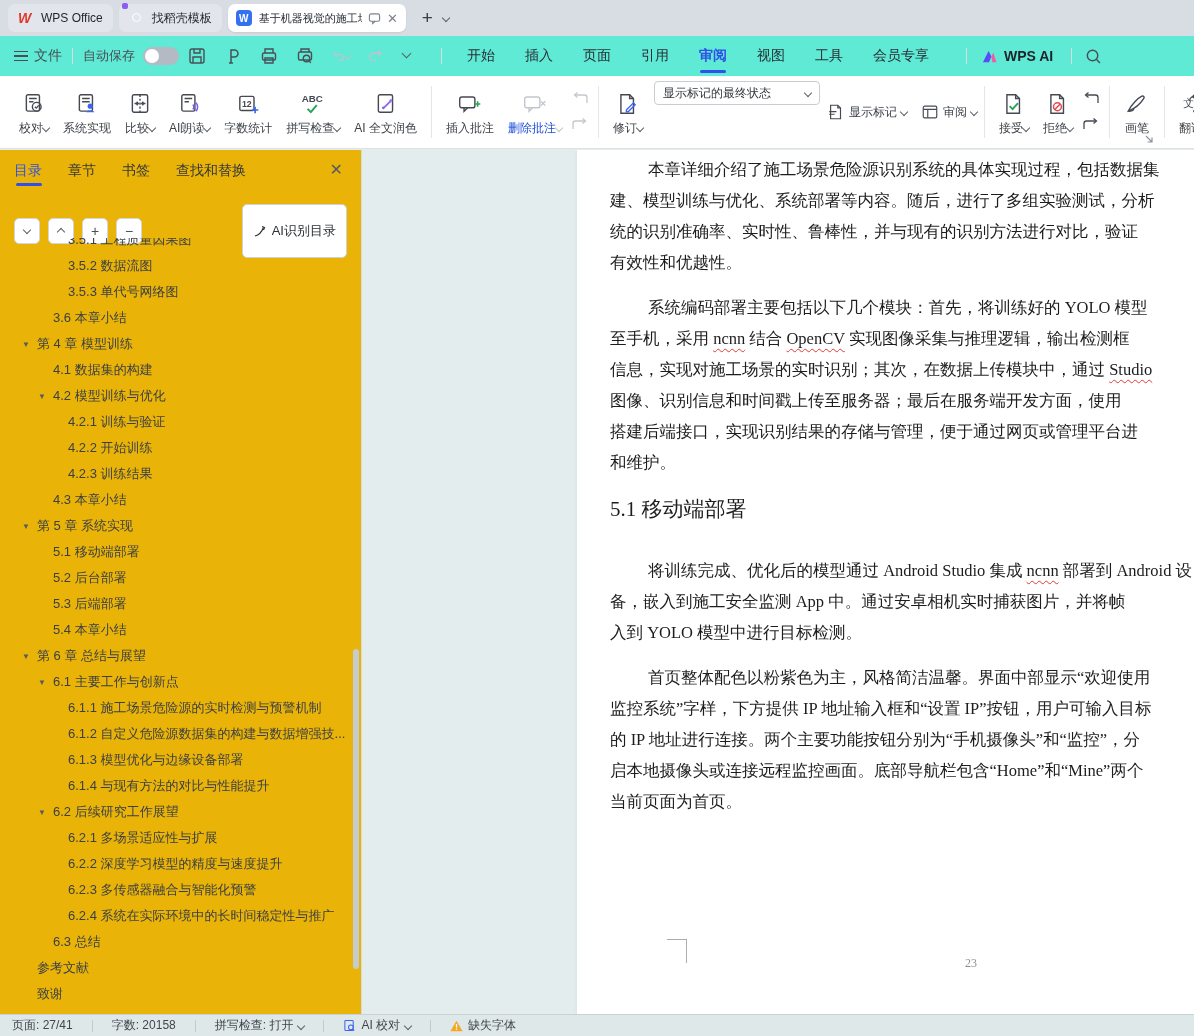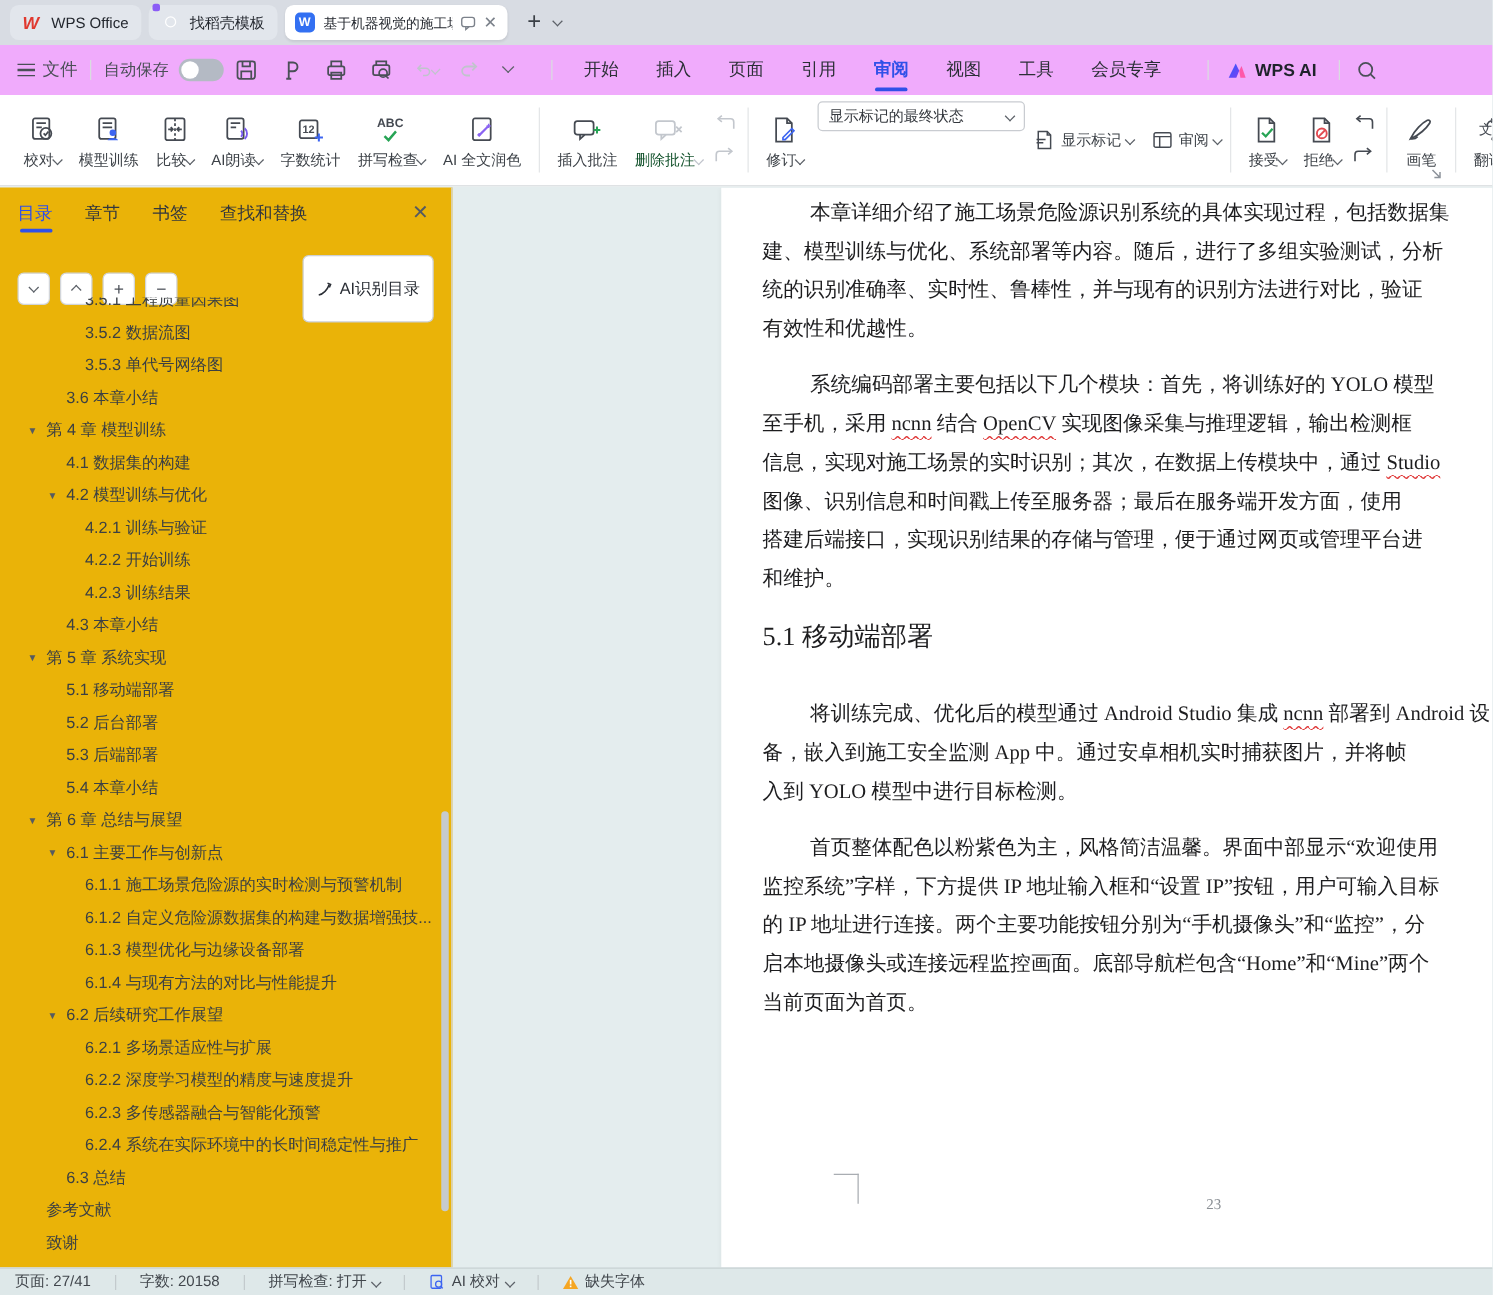--- a/index.html
+++ b/index.html
@@ -21,21 +21,21 @@
   .writer-ic{width:16px;height:16px;border-radius:4px;background:#3370f2;color:#fff;font-weight:700;
              font-size:10px;display:flex;align-items:center;justify-content:center;}
   .tab-title{white-space:nowrap;overflow:hidden;flex:1 1 auto;font-size:11px;}
   .tab-mini{color:#7c828b;margin-left:6px;flex:0 0 auto;}
   .newtab{font-size:19px;color:#3a3f46;margin:0 4px 0 10px;line-height:34px;}
   .tablist-caret{margin-left:6px;}
   .chev{display:inline-block;width:5px;height:5px;border-right:1.2px solid #5c6168;border-bottom:1.2px solid #5c6168;
         transform:rotate(45deg);vertical-align:2px;}
   .chev.dis{border-color:#c0c4cc;}
   
-  .menubar{position:absolute;left:0;top:36px;width:100%;height:40px;background:#f0abfc;
+  .menubar{position:absolute;left:0;top:36px;width:100%;height:40px;background:#5eead4;
            display:flex;align-items:center;padding-left:14px;box-sizing:border-box;font-size:14px;}
   .vdiv{width:1px;height:16px;background:#d9dce0;margin:0 10px;flex:0 0 auto;}
   .qb{display:flex;align-items:center;color:#4a4f57;}
   .qb .qico{width:20px;height:20px;margin:0 8px;}
   .hamburger{display:inline-block;width:14px;margin-right:6px;}
   .hamburger i{display:block;height:1.6px;background:#4a4f57;margin:3px 0;}
   .toggle{width:36px;height:18px;border-radius:9px;background:#b4bac4;position:relative;margin-left:8px;}
   .toggle .knob{position:absolute;left:2px;top:2px;width:14px;height:14px;border-radius:50%;background:#fff;}
   .menu-items{display:flex;align-items:center;}
   .menu-item{padding:0 15px;height:40px;display:flex;align-items:center;position:relative;cursor:default;color:#2b2f36;}
@@ -44,21 +44,21 @@
   .wpsai{display:flex;align-items:center;font-weight:700;color:#1f232b;margin-left:4px;}
   .wpsai svg{margin-right:6px;}
   
   .ribbon{position:absolute;left:0;top:76px;width:100%;height:73px;background:#fff;border-bottom:1px solid #dfe2e4;
           display:flex;align-items:center;padding-left:12px;box-sizing:border-box;overflow:hidden;}
   .rdiv{width:1px;height:52px;background:#e4e6e8;margin:0 7px;flex:0 0 auto;}
   .rbtn{display:flex;flex-direction:column;align-items:center;justify-content:center;height:62px;
         padding:0 7px;flex:0 0 auto;color:#3d4248;}
   .rbtn .ric{height:28px;display:flex;align-items:flex-end;justify-content:center;}
   .rbtn .rlb{font-size:12px;margin-top:4px;white-space:nowrap;display:flex;align-items:center;}
-  .rbtn.dis{color:#14532d;}
+  .rbtn.dis{color:#1d4ed8;}
   .rstack{display:flex;flex-direction:column;justify-content:center;height:62px;gap:8px;flex:0 0 auto;}
   .rstack .sic{width:22px;height:18px;}
   .rcol{display:flex;flex-direction:row;justify-content:center;height:62px;gap:7px;flex:0 0 auto;margin-left:4px;}
   .combo{width:166px;height:24px;border:1px solid #c9ccd1;border-radius:4px;display:flex;align-items:center;
          font-size:12px;color:#33373d;padding:0 8px;justify-content:space-between;box-sizing:border-box;background:#fff;}
   .rrow{display:flex;align-items:center;gap:14px;}
   .rsmall{display:flex;align-items:center;font-size:12px;color:#3d4248;gap:4px;}
   .zh-pair{display:flex;flex-direction:column;gap:4px;justify-content:center;height:62px;}
   .zh-item{display:flex;align-items:center;font-size:12px;color:#3d4248;gap:5px;}
   .zh-glyph{font-size:13px;position:relative;line-height:14px;}
@@ -269,21 +269,21 @@
   <div class="rbtn">
     <span class="ric">
       <svg width="24" height="24" viewBox="0 0 22 22" fill="none" stroke="#454a52" stroke-width="1.3">
           <rect x="4" y="2.5" width="12" height="15" rx="1.5"></rect>
           <path d="M6.5 6h7M6.5 9h7"></path>
           <circle cx="14" cy="13" r="2.4" fill="#3c64f1" stroke="none"></circle>
           <path d="M10.2 18.5c.4-2.2 7.2-2.2 7.6 0z" fill="#3c64f1" stroke="none"></path>
         </svg>
       </span>
     <span class="rlb">
-        <span>模型训练</span>
+        <span>系统实现</span>
       </span>
   </div>
   <div class="rbtn">
     <span class="ric">
       <svg width="24" height="24" viewBox="0 0 22 22" fill="none" stroke="#454a52" stroke-width="1.3">
           <rect x="4" y="2.5" width="14" height="16" rx="1.5"></rect>
           <path d="M11 2.5v16" stroke-dasharray="2 1.6"></path>
           <path d="M6 10.5h3.2m-1.3-1.6l1.5 1.6-1.5 1.6M16 10.5h-3.2m1.3-1.6l-1.5 1.6 1.5 1.6"></path>
         </svg>
       </span>

